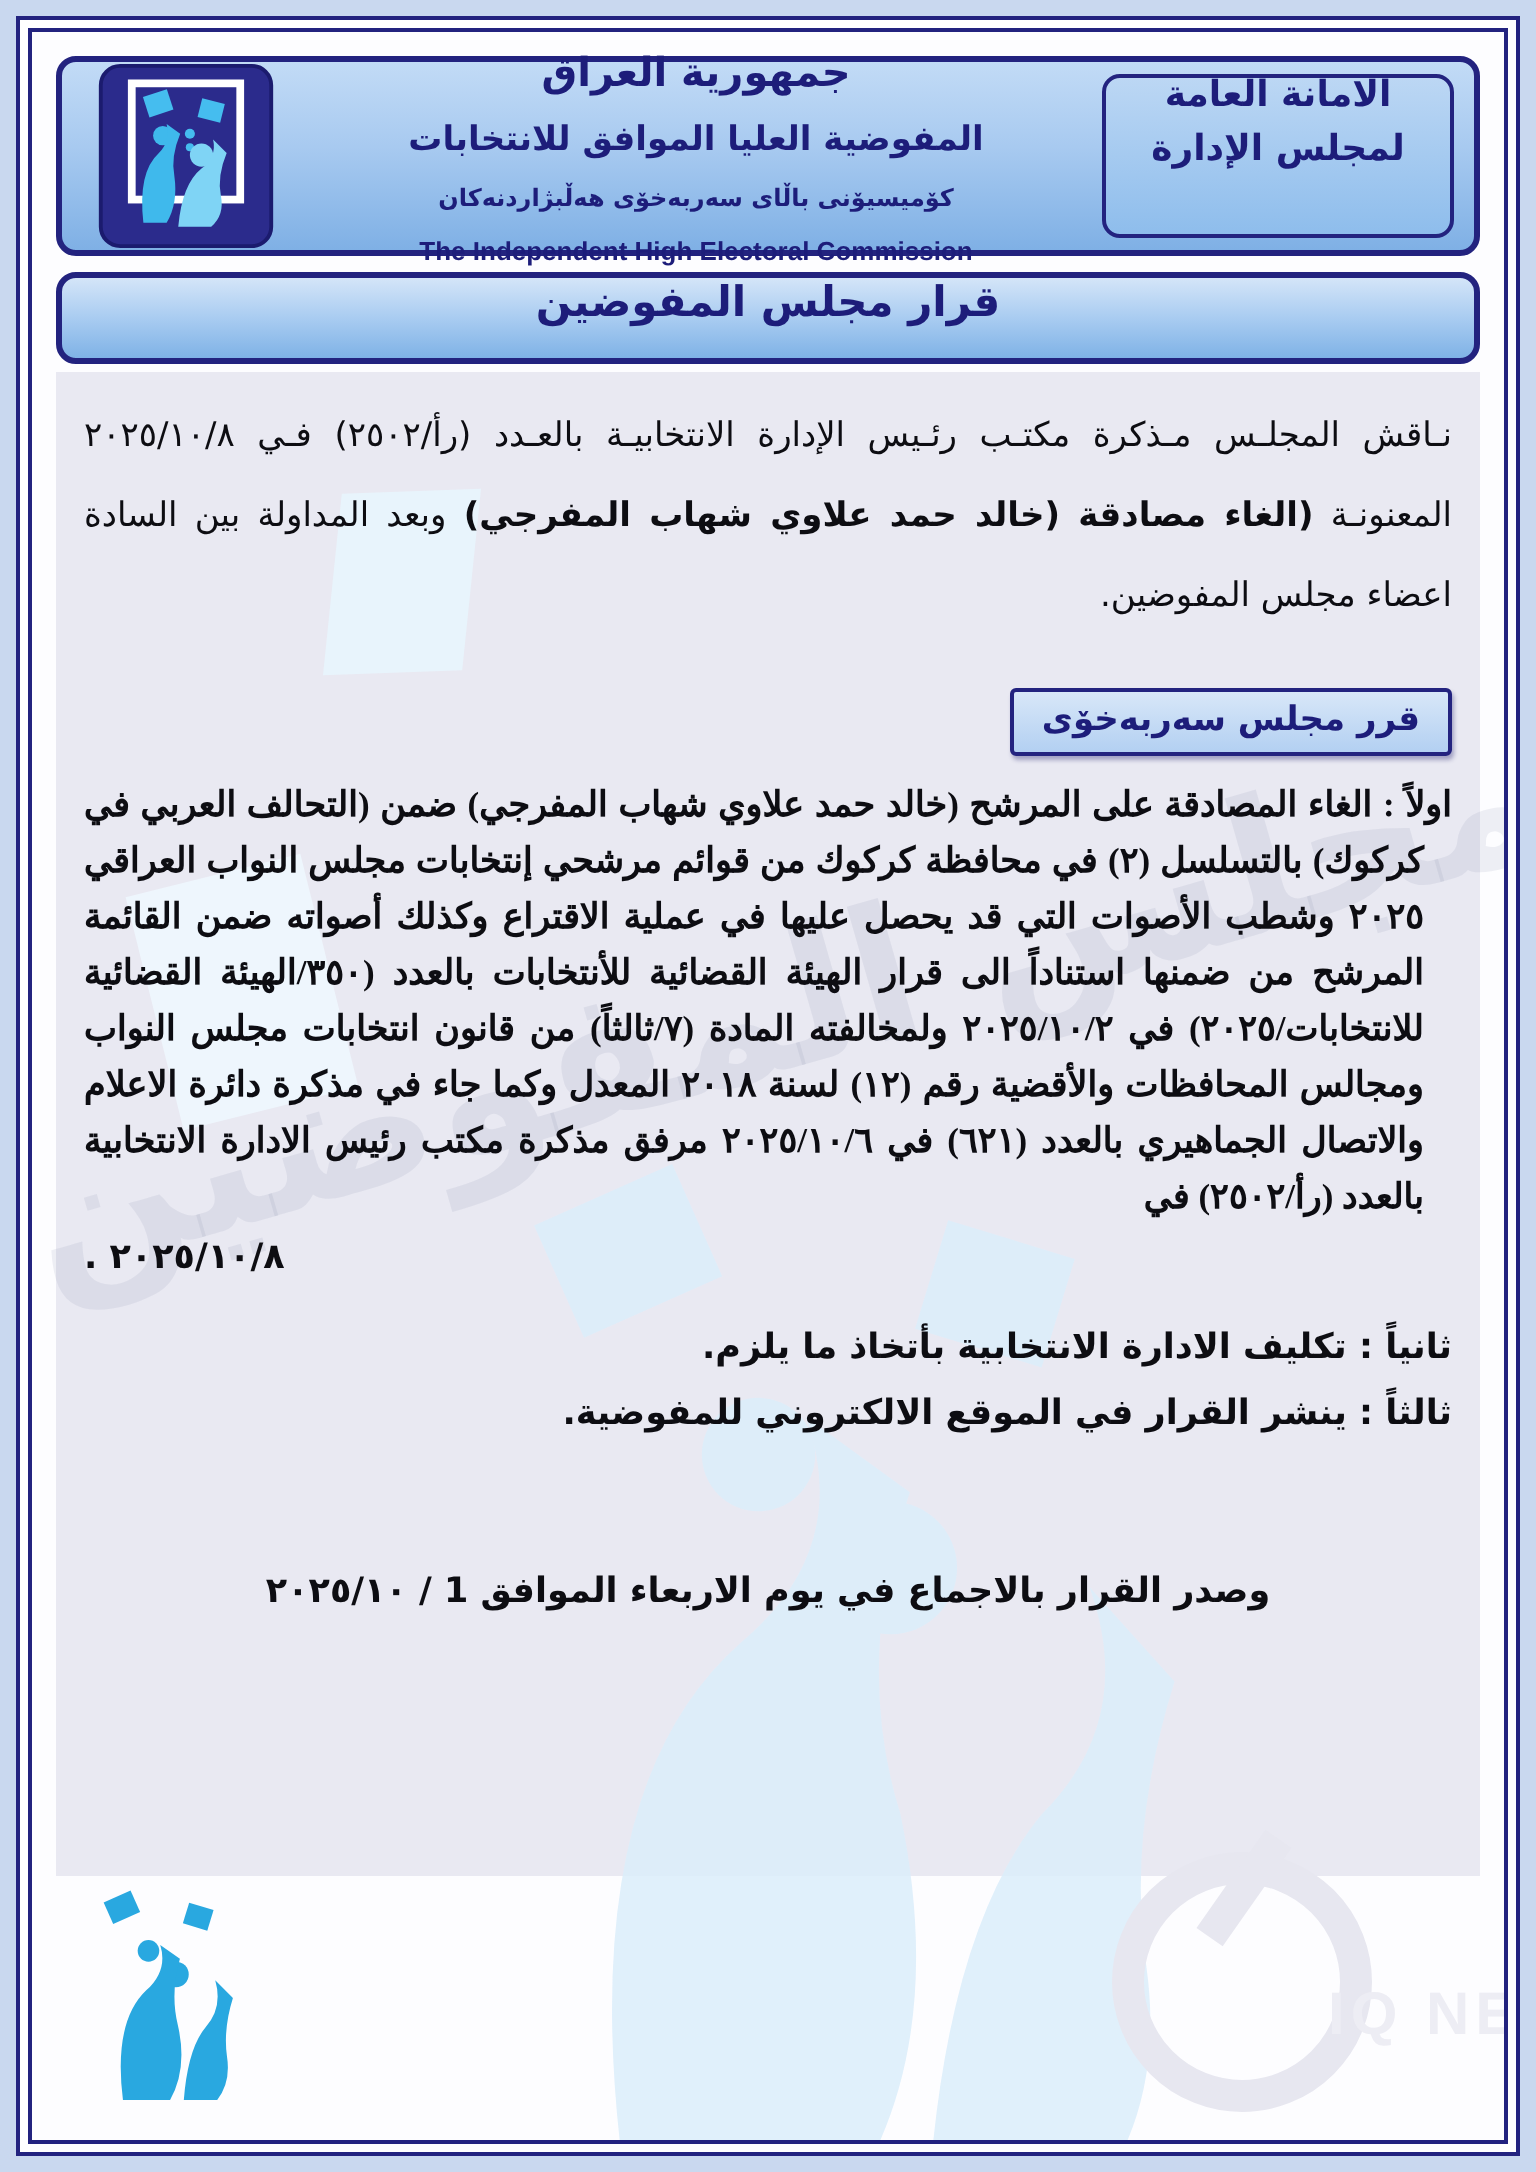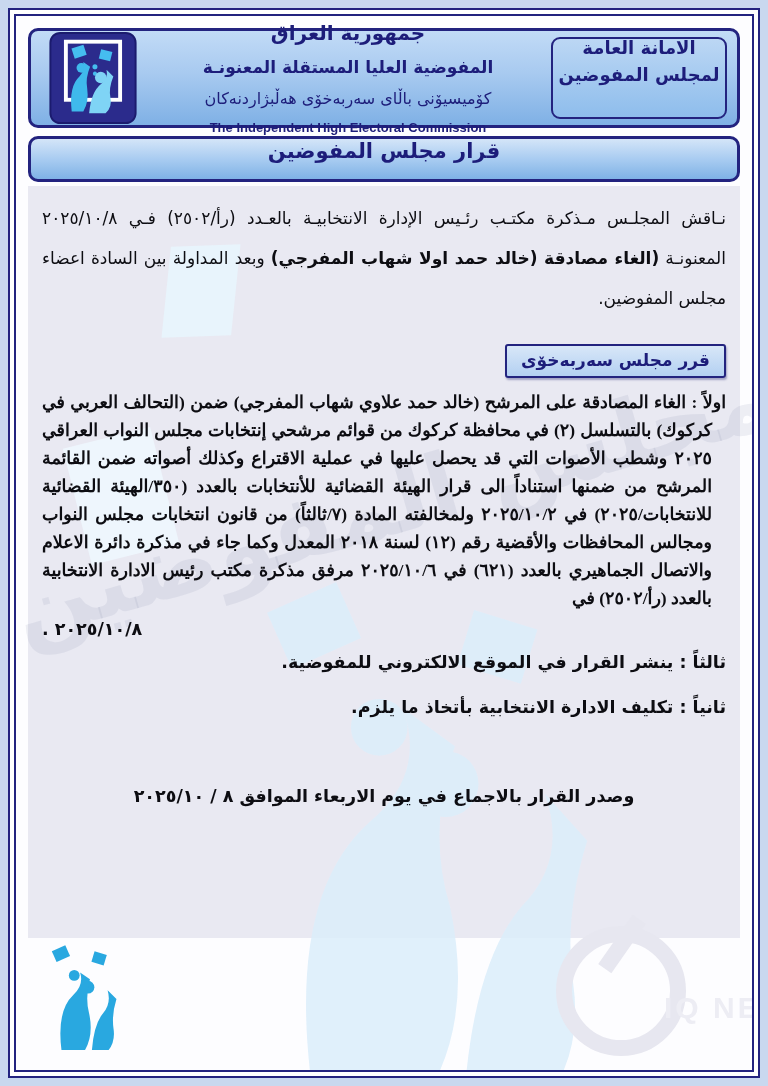--- a/index.html
+++ b/index.html
@@ -28,21 +28,21 @@
   .hdr { display:flex; flex-direction:row; align-items:center; height:100px; margin-top:2px;
          border:3px solid #23237f; border-radius:10px;
          background:linear-gradient(180deg,#c2dbf6 0%,#a8caf0 45%,#7fb0e5 100%); padding:0 10px; }
   .hdr-right-box { width:176px; height:82px; border:2px solid #23237f; border-radius:9px;
                    display:flex; flex-direction:column; align-items:center; gap:9px;
                    background:linear-gradient(180deg,#bcd7f4 0%,#8ebdec 100%); }
   .hdr-right-box .t1, .hdr-right-box .t2 { color:#1d1d7a; font-weight:bold; font-size:18px; line-height:1; }
   .hdr-center { flex:1; display:flex; flex-direction:column; align-items:center; justify-content:center; gap:12px; color:#1d1d7a; }
   .hdr-center .c1 { font-size:20px; font-weight:bold; }
   .hdr-center .c2 { font-size:17px; font-weight:bold; }
-  .hdr-center .c3 { font-size:16px; font-weight:normal; }
+  .hdr-center .c3 { font-size:12px; font-weight:bold; }
   .hdr-center .c4 { font-size:13px; font-weight:bold; font-family:"Liberation Sans", sans-serif; direction:ltr; }
   .hdr-logo { width:92px; height:92px; margin:0 6px; }
 
   
   .banner { margin-top:8px; height:46px; border:3px solid #23237f; border-radius:10px;
             background:linear-gradient(180deg,#d4e5f8 0%,#a9ccf1 50%,#7fb2e6 100%);
             display:flex; align-items:flex-start; justify-content:center; }
   .banner .txt { color:#1d1d7a; font-weight:bold; font-size:21px; }
 
   
@@ -88,25 +88,25 @@
         <div class="wm-ring"></div>
         <div class="wm-ring-bar"></div>
         <div class="wm-iqnews">IQ NEWS</div>
       </div>
 
       <div class="content">
 
         <div class="hdr">
           <div class="hdr-right-box">
             <div class="t1">الامانة العامة</div>
-            <div class="t2">لمجلس المفوضين</div>
+            <div class="t2">لمجلس الإدارة</div>
           </div>
           <div class="hdr-center">
             <div class="c1">جمهورية العراق</div>
-            <div class="c2">المفوضية العليا المستقلة المعنونـة</div>
+            <div class="c2">المفوضية العليا الموافق للانتخابات</div>
             <div class="c3">كۆميسيۆنى باڵاى سەربەخۆى هەڵبژاردنەكان</div>
             <div class="c4">The Independent High Electoral Commission</div>
           </div>
           <svg class="hdr-logo" viewBox="0 0 90 95">
             <rect x="1" y="1" width="88" height="93" rx="10" fill="#2b2b8c" stroke="#1b1b6e" stroke-width="2"></rect>
             <rect x="17" y="10" width="56" height="60" fill="none" stroke="#ffffff" stroke-width="4"></rect>
             <g>
               <rect x="24" y="15" width="13" height="11" fill="#45bdef" transform="rotate(-18 30 20)"></rect>
               <rect x="52" y="19" width="12" height="10" fill="#45bdef" transform="rotate(14 58 24)"></rect>
               <circle cx="47" cy="36" r="2.6" fill="#45bdef"></circle>
@@ -117,30 +117,30 @@
               <path d="M41 84 Q43 62 53 54 Q61 48 59 39 L66 46 Q61 58 63 68 Q65 78 58 84 Z" fill="#7fd4f5"></path>
             </g>
           </svg>
         </div>
 
         <div class="banner">
           <div class="txt">قرار مجلس المفوضين</div>
         </div>
 
         <div class="doc">
-          <p class="p-memo"><span>نـاقش المجلـس مـذكرة مكتـب رئـيس الإدارة الانتخابيـة بالعـدد (رأ/٢٥٠٢) فـي ٢٠٢٥/١٠/٨ المعنونـة </span><b>(الغاء مصادقة (خالد حمد اولا شهاب المفرجي)</b><span> وبعد المداولة بين السادة اعضاء مجلس المفوضين.</span></p>
+          <p class="p-memo"><span>نـاقش المجلـس مـذكرة مكتـب رئـيس الإدارة الانتخابيـة بالعـدد (رأ/٢٥٠٢) فـي ٢٠٢٥/١٠/٨ المعنونـة </span><b>(الغاء مصادقة (خالد حمد علاوي شهاب المفرجي)</b><span> وبعد المداولة بين السادة اعضاء مجلس المفوضين.</span></p>
 
           <div class="badge">قرر مجلس سەربەخۆى</div>
 
           <p class="p-item1">اولاً : الغاء المصادقة على المرشح (خالد حمد علاوي شهاب المفرجي) ضمن (التحالف العربي في كركوك) بالتسلسل (٢) في محافظة كركوك من قوائم مرشحي إنتخابات مجلس النواب العراقي ٢٠٢٥ وشطب الأصوات التي قد يحصل عليها في عملية الاقتراع وكذلك أصواته ضمن القائمة المرشح من ضمنها استناداً الى قرار الهيئة القضائية للأنتخابات بالعدد (٣٥٠/الهيئة القضائية للانتخابات/٢٠٢٥) في ٢٠٢٥/١٠/٢ ولمخالفته المادة (٧/ثالثاً) من قانون انتخابات مجلس النواب ومجالس المحافظات والأقضية رقم (١٢) لسنة ٢٠١٨ المعدل وكما جاء في مذكرة دائرة الاعلام والاتصال الجماهيري بالعدد (٦٢١) في ٢٠٢٥/١٠/٦ مرفق مذكرة مكتب رئيس الادارة الانتخابية بالعدد (رأ/٢٥٠٢) في</p>
           <p class="p-item1-tail">٢٠٢٥/١٠/٨ .</p>
+          <p class="p-item" style="margin-top:12px;">ثانياً : تكليف الادارة الانتخابية بأتخاذ ما يلزم.</p>
           <p class="p-item">ثالثاً : ينشر القرار في الموقع الالكتروني للمفوضية.</p>
-          <p class="p-item" style="margin-top:12px;">ثانياً : تكليف الادارة الانتخابية بأتخاذ ما يلزم.</p>
 
-          <p class="closing">وصدر القرار بالاجماع في يوم الاربعاء الموافق ٨ / ٢٠٢٥/١٠</p>
+          <p class="closing">وصدر القرار بالاجماع في يوم الاربعاء الموافق 1 / ٢٠٢٥/١٠</p>
         </div>
 
       </div>
 
       <svg class="corner-logo" style="z-index:4; position:absolute;" viewBox="0 0 80 110">
         <g fill="#29a8e0">
           <rect x="6" y="4" width="15" height="12" transform="rotate(-24 13 10)"></rect>
           <rect x="46" y="9" width="13" height="11" transform="rotate(17 52 14)"></rect>
           <circle cx="27" cy="32" r="5.5"></circle>
           <circle cx="41" cy="44" r="6.5"></circle>

